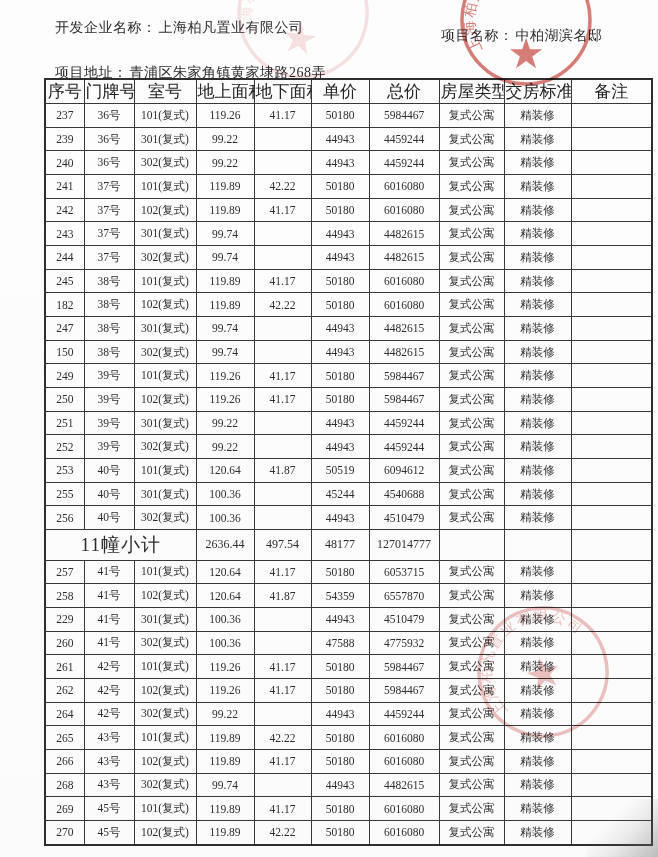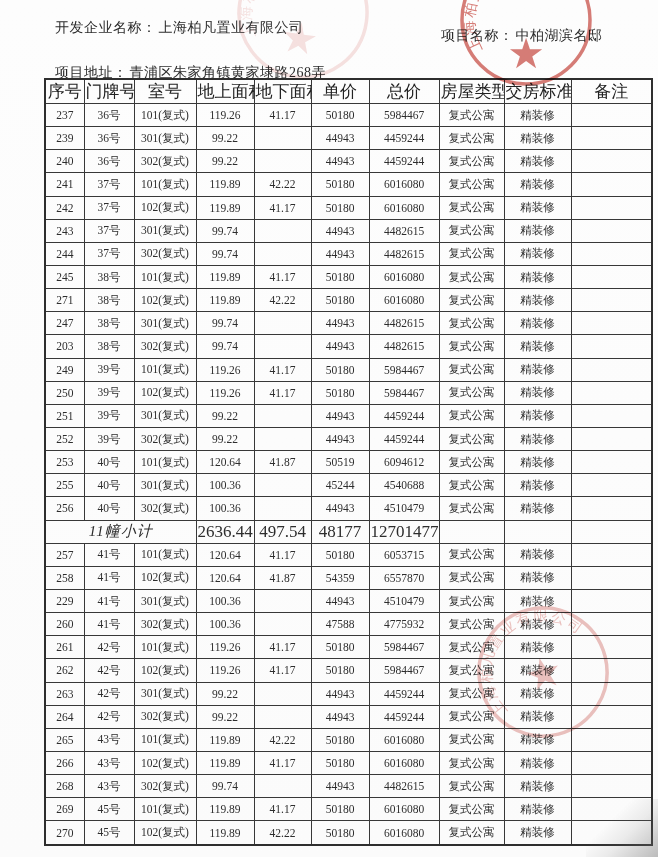--- a/index.html
+++ b/index.html
@@ -34,23 +34,23 @@
     padding:0 1px;overflow:hidden;white-space:nowrap;
   }
   .price-table{border:2px solid #2e2e2e;}
   .price-table th{
     height:22px;font-size:17px;font-weight:normal;color:#222;
   }
   .price-table td{
     height:20px;font-size:11.5px;color:#2d2d2d;
   }
   .price-table td.subtotal-label{
-    font-size:15px;letter-spacing:1px;font-style:italic;
-  }
-  .price-table td.subtotal-val{font-size:17px;}
+    font-size:19px;letter-spacing:1px;
+  }
+  .price-table td.subtotal-val{font-size:12px;}
   
   .stamp{
     position:absolute;pointer-events:none;
     mix-blend-mode:multiply;
   }
   .stamp-top{left:451px;top:-55px;opacity:0.72;}
   .stamp-mid{left:468px;top:597px;opacity:0.34;transform:rotate(-14deg);}
   .stamp-faint{left:228px;top:-62px;opacity:0.16;transform:rotate(8deg);}
   .stamp svg{display:block;}
   
@@ -193,21 +193,21 @@
           <td>101(复式)</td>
           <td>119.89</td>
           <td>41.17</td>
           <td>50180</td>
           <td>6016080</td>
           <td>复式公寓</td>
           <td>精装修</td>
           <td></td>
         </tr>
         <tr>
-          <td>271</td>
+          <td>182</td>
           <td>38号</td>
           <td>102(复式)</td>
           <td>119.89</td>
           <td>42.22</td>
           <td>50180</td>
           <td>6016080</td>
           <td>复式公寓</td>
           <td>精装修</td>
           <td></td>
         </tr>
@@ -217,21 +217,21 @@
           <td>301(复式)</td>
           <td>99.74</td>
           <td></td>
           <td>44943</td>
           <td>4482615</td>
           <td>复式公寓</td>
           <td>精装修</td>
           <td></td>
         </tr>
         <tr>
-          <td>203</td>
+          <td>150</td>
           <td>38号</td>
           <td>302(复式)</td>
           <td>99.74</td>
           <td></td>
           <td>44943</td>
           <td>4482615</td>
           <td>复式公寓</td>
           <td>精装修</td>
           <td></td>
         </tr>
@@ -390,32 +390,20 @@
           <td></td>
         </tr>
         <tr>
           <td>262</td>
           <td>42号</td>
           <td>102(复式)</td>
           <td>119.26</td>
           <td>41.17</td>
           <td>50180</td>
           <td>5984467</td>
-          <td>复式公寓</td>
-          <td>精装修</td>
-          <td></td>
-        </tr>
-        <tr>
-          <td>263</td>
-          <td>42号</td>
-          <td>301(复式)</td>
-          <td>99.22</td>
-          <td></td>
-          <td>44943</td>
-          <td>4459244</td>
           <td>复式公寓</td>
           <td>精装修</td>
           <td></td>
         </tr>
         <tr>
           <td>264</td>
           <td>42号</td>
           <td>302(复式)</td>
           <td>99.22</td>
           <td></td>

